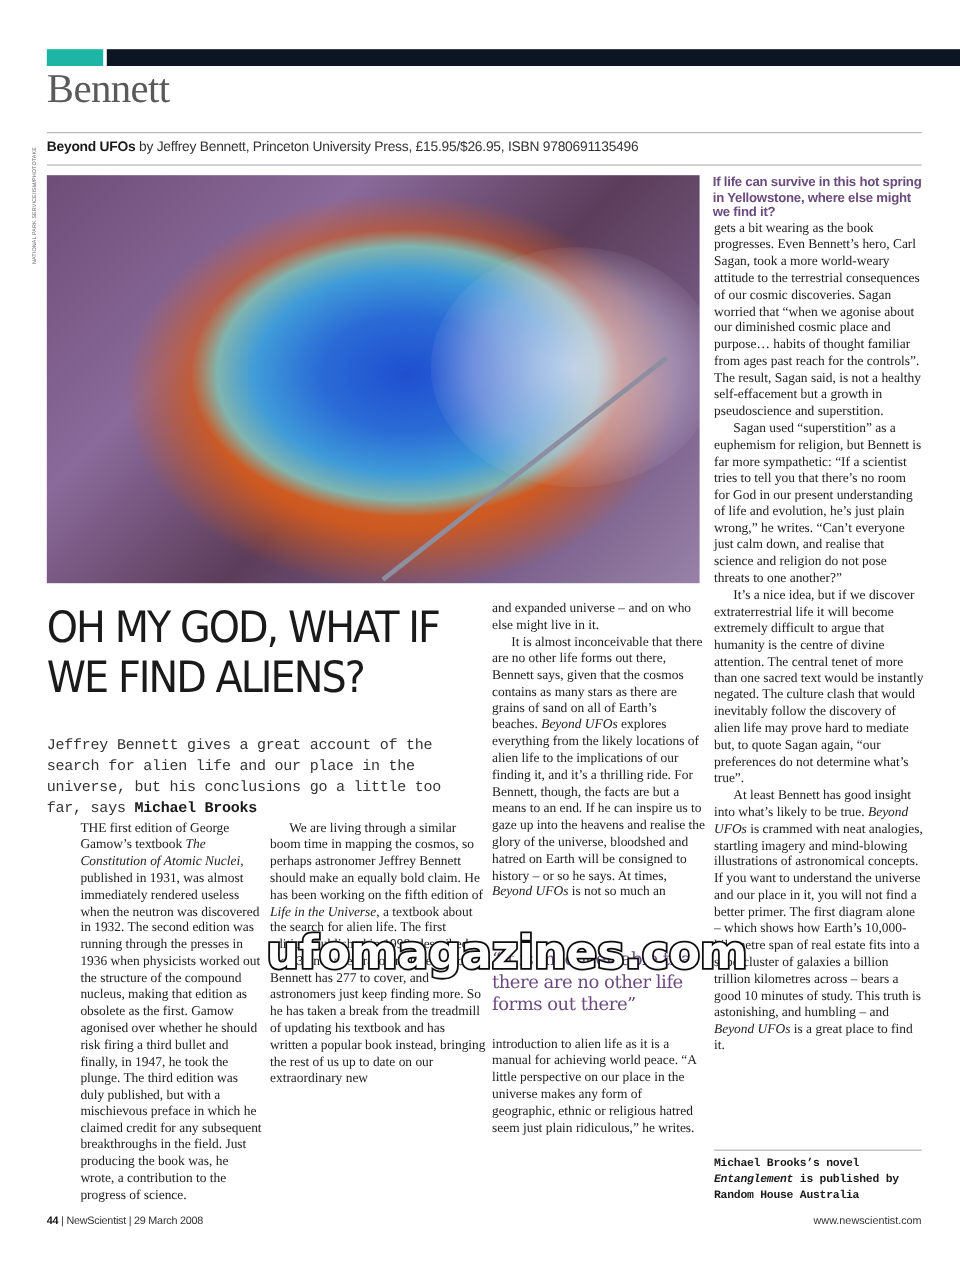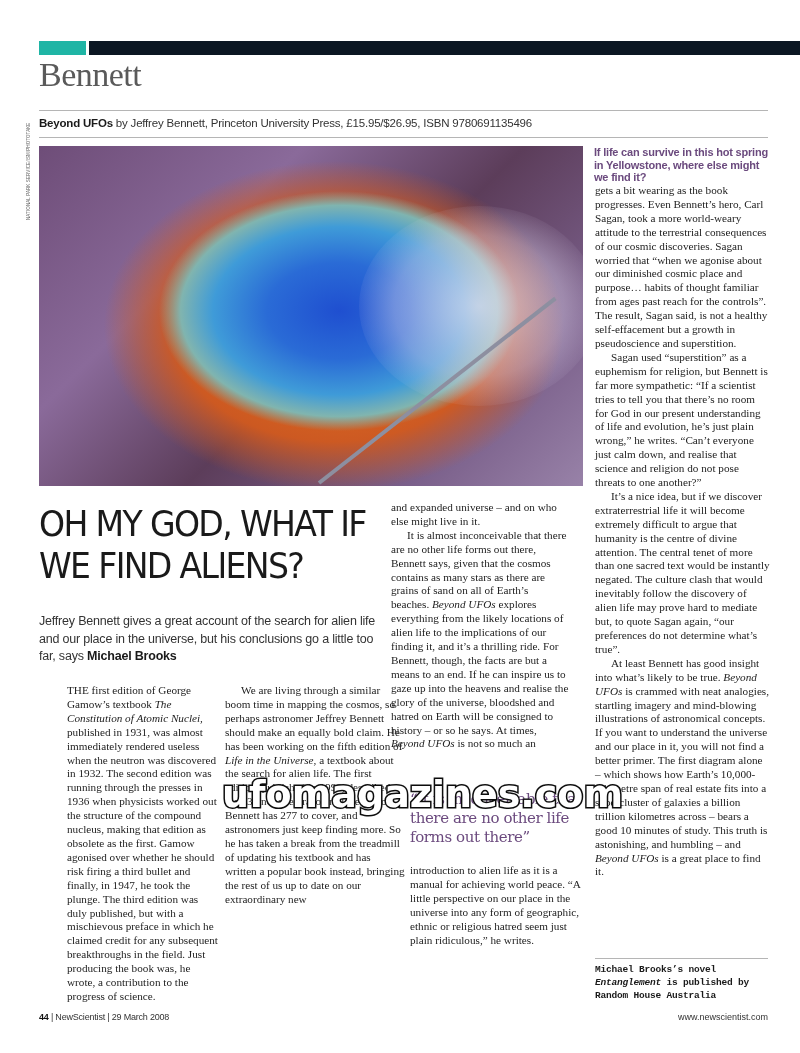--- a/index.html
+++ b/index.html
@@ -27,32 +27,32 @@
       radial-gradient(ellipse 230px 165px at 295px 180px, rgba(232,120,30,1) 0%, rgba(210,90,30,0.95) 70%, rgba(160,70,50,0) 100%),
       linear-gradient(135deg, #6e4d78 0%, #8a6a9a 30%, #5c3d5a 55%, #7a5f8a 80%, #9882a8 100%);
   }
   .hero-image .steam { position: absolute; left: 320px; top: 60px; width: 240px; height: 200px; border-radius: 50%; background: radial-gradient(ellipse at center, rgba(230,225,240,0.75) 0%, rgba(220,210,235,0.4) 50%, rgba(220,210,235,0) 75%); }
   .hero-image .boardwalk { position: absolute; left: 280px; top: 180px; width: 300px; height: 4px; background: #8d8fa0; transform: rotate(-38deg); transform-origin: left center; top: 335px; }
 
   .caption { position: absolute; left: 594px; top: 146px; width: 180px; font-family: "Liberation Sans", sans-serif; font-weight: bold; font-size: 11px; line-height: 12.5px; color: #6b4a7e; letter-spacing: -0.2px; }
 
   .headline { position: absolute; left: 39px; top: 503px; width: 360px; font-family: "DejaVu Sans", sans-serif; font-weight: normal; font-size: 36px; line-height: 42px; color: #1a1a1a; letter-spacing: -1.8px; transform: scaleX(0.92); transform-origin: left top; }
 
-  .standfirst { position: absolute; left: 39px; top: 613px; width: 350px; font-family: Liberation Sans, sans-serif; font-size: 12.5px; line-height: 17.5px; color: #333; letter-spacing: -0.2px; }
+  .standfirst { position: absolute; left: 39px; top: 613px; width: 350px; font-family: Liberation Mono, monospace; font-size: 12.5px; line-height: 17.5px; color: #333; letter-spacing: -0.2px; }
   .standfirst b { font-weight: bold; color: #1a1a1a; }
 
   .col { position: absolute; font-family: "Liberation Serif", serif; font-size: 11.2px; line-height: 13.9px; color: #222; text-align: left; }
   .col p { margin: 0; font-family: Liberation Serif, serif; }
   .col p.indent { text-indent: 16px; }
   .col i { font-style: italic; }
 
   .col-1 { left: 39px; top: 684px; width: 180px; }
   .col-1 .dropin { padding-left: 28px; }
   .col-2 { left: 225px; top: 684px; width: 180px; }
-  .col-3a { left: 391px; top: 501px; width: 178px; }
+  .col-3a { left: 410px; top: 501px; width: 178px; }
   .col-3b { left: 410px; top: 864px; width: 178px; }
   .col-4 { left: 595px; top: 184px; width: 175px; }
 
   .pullquote { position: absolute; left: 410px; top: 790px; width: 178px; font-family: "DejaVu Serif", serif; font-size: 15px; line-height: 19px; color: #6b4a7e; letter-spacing: -0.4px; }
 
   .bio-rule { position: absolute; left: 595px; top: 958px; width: 173px; height: 1px; background: #b5b5b5; }
   .bio { position: absolute; left: 595px; top: 963px; width: 175px; font-family: Liberation Mono, monospace; font-weight: bold; font-size: 9.5px; line-height: 13px; color: #1a1a1a; letter-spacing: -0.2px; }
   .bio i { font-style: italic; }
 
   .watermark { position: absolute; left: 222px; top: 772px; font-family: "DejaVu Sans", sans-serif; font-weight: bold; font-size: 38px; color: #ffffff; letter-spacing: 0px; -webkit-text-stroke: 3px #111; paint-order: stroke fill; text-shadow: 0 0 2px #000; }
@@ -96,21 +96,21 @@
 </div>
 
 <div class="col col-3a">
   <p>and expanded universe – and on who else might live in it.</p>
   <p class="indent"><span>It is almost inconceivable that there are no other life forms out there, Bennett says, given that the cosmos contains as many stars as there are grains of sand on all of Earth’s beaches. </span><i>Beyond UFOs</i><span> explores everything from the likely locations of alien life to the implications of our finding it, and it’s a thrilling ride. For Bennett, though, the facts are but a means to an end. If he can inspire us to gaze up into the heavens and realise the glory of the universe, bloodshed and hatred on Earth will be consigned to history – or so he says. At times, </span><i>Beyond UFOs</i><span> is not so much an</span></p>
 </div>
 
 <div class="pullquote">“It is inconceivable that there are no other life forms out there”</div>
 
 <div class="col col-3b">
-  <p>introduction to alien life as it is a manual for achieving world peace. “A little perspective on our place in the universe into any form of geographic, ethnic or religious hatred seem just plain ridiculous,” he writes.</p>
+  <p>introduction to alien life as it is a manual for achieving world peace. “A little perspective on our place in the universe makes any form of geographic, ethnic or religious hatred seem just plain ridiculous,” he writes.</p>
 </div>
 
 <div class="col col-4">
   <p>gets a bit wearing as the book progresses. Even Bennett’s hero, Carl Sagan, took a more world-weary attitude to the terrestrial consequences of our cosmic discoveries. Sagan worried that “when we agonise about our diminished cosmic place and purpose… habits of thought familiar from ages past reach for the controls”. The result, Sagan said, is not a healthy self-effacement but a growth in pseudoscience and superstition.</p>
   <p class="indent">Sagan used “superstition” as a euphemism for religion, but Bennett is far more sympathetic: “If a scientist tries to tell you that there’s no room for God in our present understanding of life and evolution, he’s just plain wrong,” he writes. “Can’t everyone just calm down, and realise that science and religion do not pose threats to one another?”</p>
   <p class="indent">It’s a nice idea, but if we discover extraterrestrial life it will become extremely difficult to argue that humanity is the centre of divine attention. The central tenet of more than one sacred text would be instantly negated. The culture clash that would inevitably follow the discovery of alien life may prove hard to mediate but, to quote Sagan again, “our preferences do not determine what’s true”.</p>
   <p class="indent"><span>At least Bennett has good insight into what’s likely to be true. </span><i>Beyond UFOs</i><span> is crammed with neat analogies, startling imagery and mind-blowing illustrations of astronomical concepts. If you want to understand the universe and our place in it, you will not find a better primer. The first diagram alone – which shows how Earth’s 10,000-kilometre span of real estate fits into a supercluster of galaxies a billion trillion kilometres across – bears a good 10 minutes of study. This truth is astonishing, and humbling – and </span><i>Beyond UFOs</i><span> is a great place to find it.</span></p>
 </div>
 
 <div class="bio-rule"></div>

